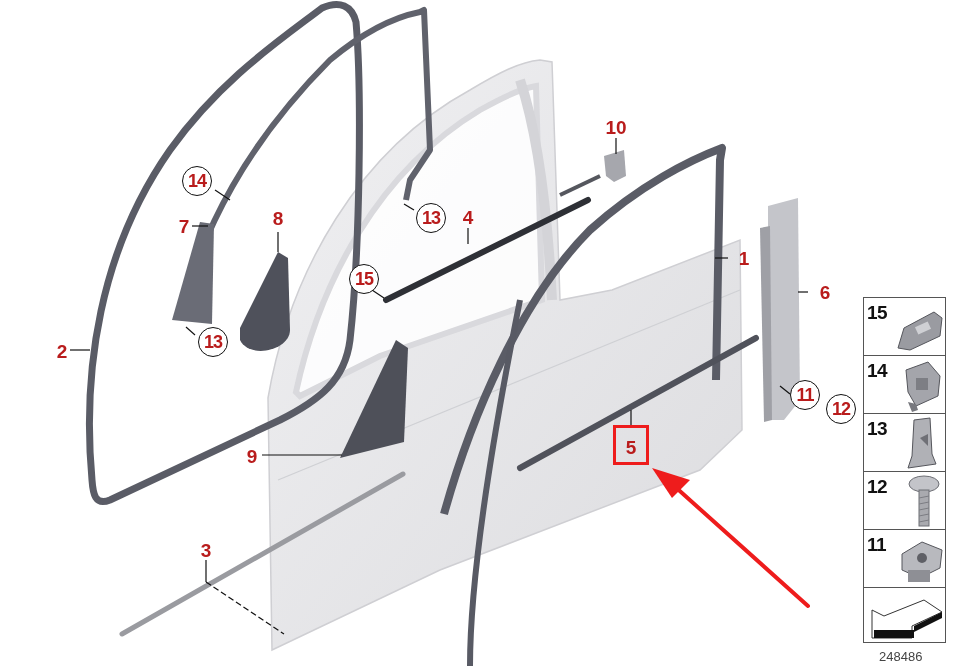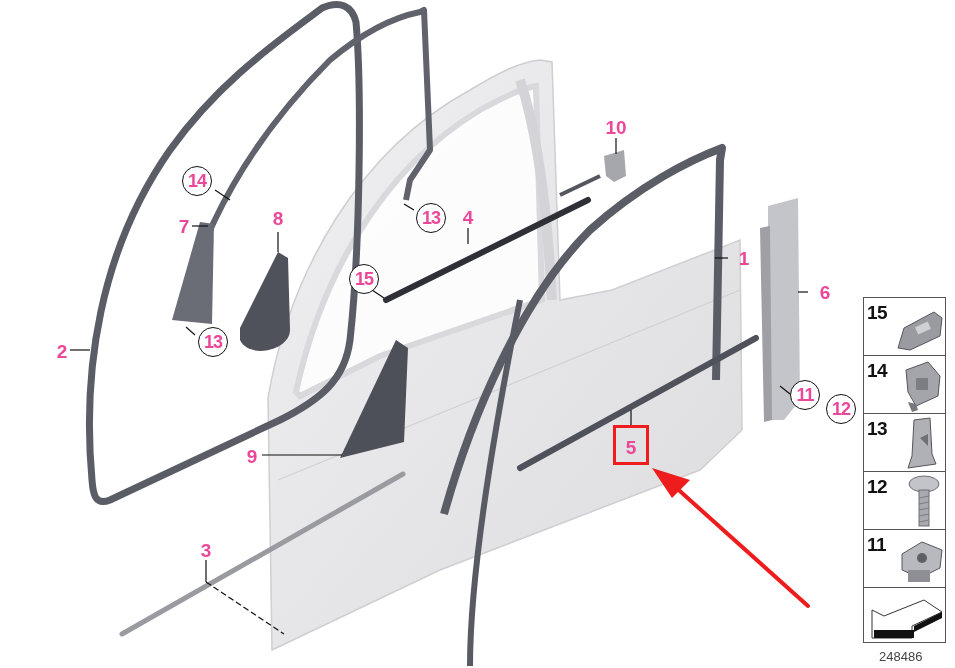--- a/index.html
+++ b/index.html
@@ -1,19 +1,19 @@
 <!DOCTYPE html>
 <html><head>
 <meta charset="utf-8">
 <style>
   html, body { margin: 0; padding: 0; background: #ffffff; }
   body { width: 955px; height: 668px; position: relative; overflow: hidden;
          font-family: "Liberation Sans", "DejaVu Sans", sans-serif; }
   #diagram { position: absolute; left: 0; top: 0; width: 955px; height: 668px; }
-  .callout { position: absolute; font-weight: bold; font-size: 19px; color: #ec4899;
+  .callout { position: absolute; font-weight: bold; font-size: 19px; color: #b91c1c;
              line-height: 1; transform: translate(-50%, -50%); white-space: nowrap; }
   .callout.circled { width: 30px; height: 30px; border: 1.6px solid #111; border-radius: 50%;
              background: #fff; display: flex; align-items: center; justify-content: center;
              font-size: 18px; letter-spacing: -1px; box-sizing: border-box; }
   .highlight-box { position: absolute; left: 613px; top: 425px; width: 36px; height: 40px;
              border: 3px solid #ee1c1c; box-sizing: border-box; }
   .legend { position: absolute; left: 863px; top: 297px; width: 83px; height: 346px;
              border: 1px solid #555; box-sizing: border-box; background: #fff; }
   .legend-cell { position: absolute; left: 0; width: 81px; border-bottom: 1px solid #555;
              box-sizing: border-box; }

